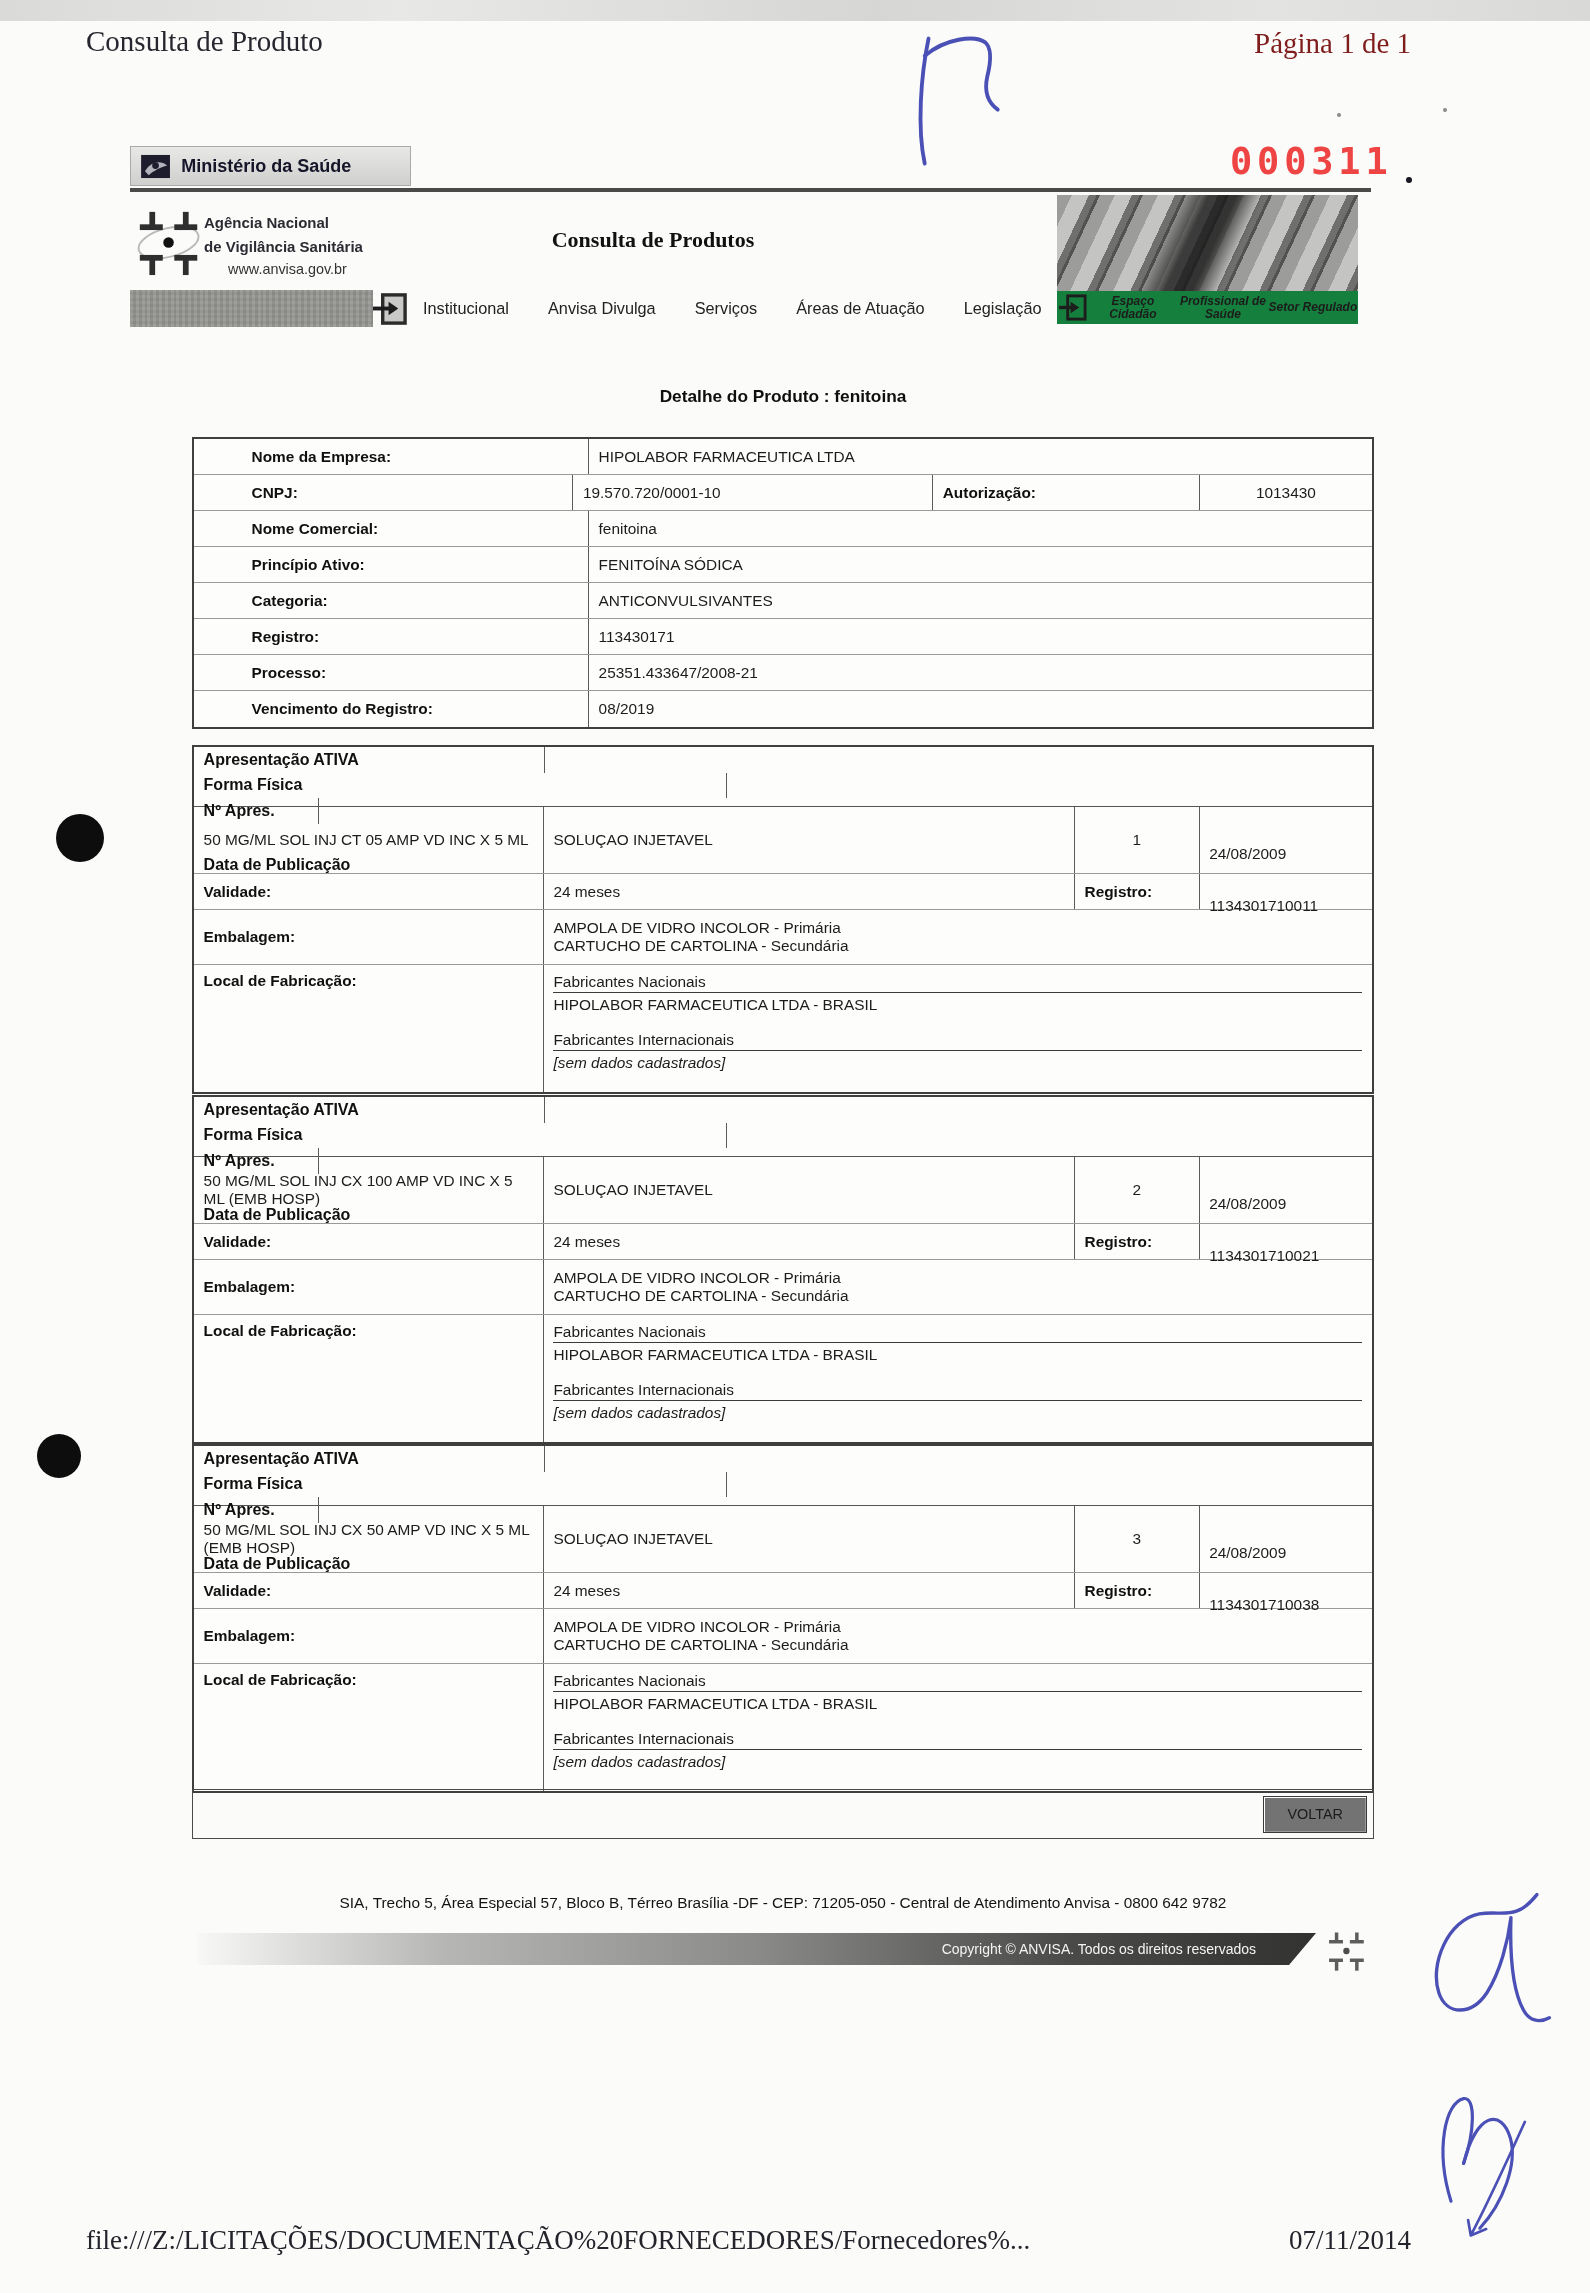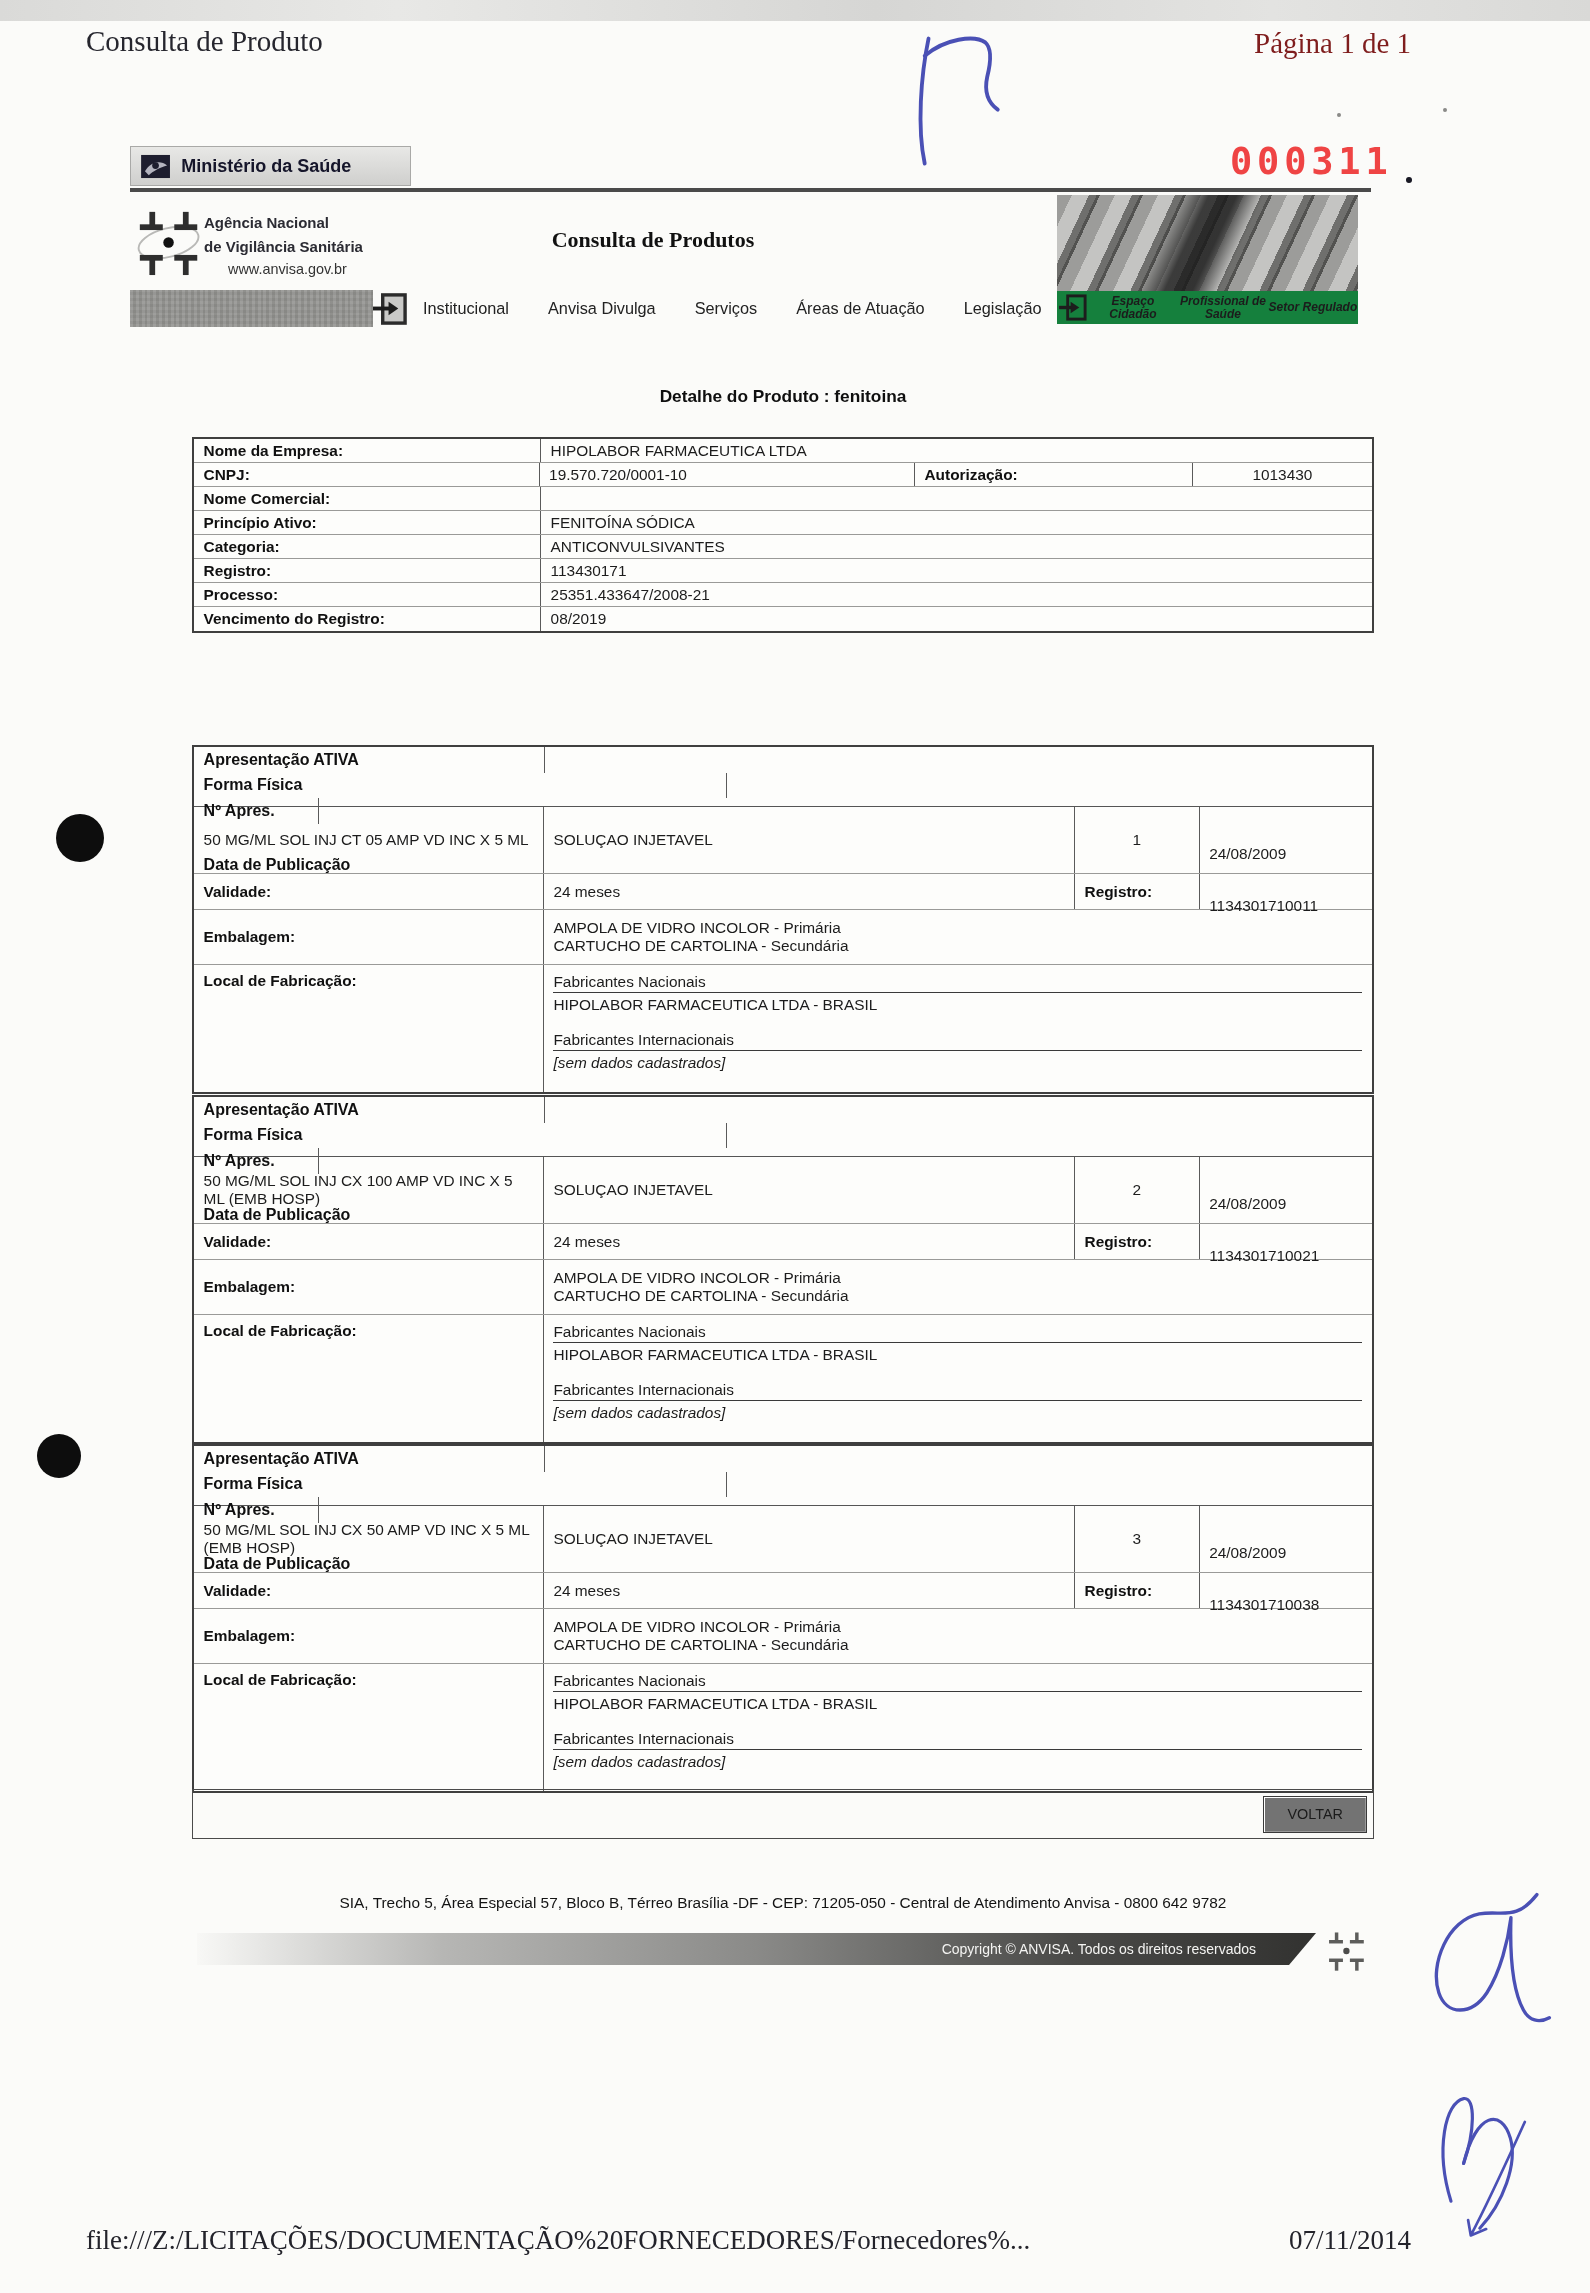--- a/index.html
+++ b/index.html
@@ -47,21 +47,21 @@
   .dtable{position:absolute;left:192px;width:1182px;border:2.9px solid #3f3f3f;box-sizing:border-box;background:#fdfdfb;}
   .drow{display:flex;border-bottom:1.9px solid #9a9a98;box-sizing:border-box;}
   .drow.last{border-bottom:none;}
   .dcell{box-sizing:border-box;border-right:1.9px solid #5a5a5a;padding:3.8px 9.6px;display:flex;align-items:center;
     font-size:15.4px;line-height:18px;}
   .dcell.nr{border-right:none;}
   .dcell.top{align-items:flex-start;padding-top:6.7px;}
   .lbl{font-weight:bold;color:#101010;}
 
   
-  .it-row{height:24px;}
+  .it-row{height:36px;padding-left:48px;}
   .it-label{width:347px;}
   .it-value{flex:1;}
   .it-cnpj{width:377px;}
   .it-auth-label{width:279px;}
   .it-auth-value{width:180px;justify-content:center;}
 
   
   .c1{width:351px;}
   .c2{width:533px;}
   .c3{width:125px;}
@@ -177,20 +177,21 @@
       <div class="dcell it-value nr">HIPOLABOR FARMACEUTICA LTDA</div>
     </div>
     <div class="drow it-row">
       <div class="dcell it-label lbl">CNPJ:</div>
       <div class="dcell it-cnpj">19.570.720/0001-10</div>
       <div class="dcell it-auth-label lbl">Autorização:</div>
       <div class="dcell it-auth-value nr">1013430</div>
     </div>
     <div class="drow it-row">
       <div class="dcell it-label lbl">Nome Comercial:</div>
+      <div class="dcell it-value nr">fenitoina</div>
     </div>
     <div class="drow it-row">
       <div class="dcell it-label lbl">Princípio Ativo:</div>
       <div class="dcell it-value nr">FENITOÍNA SÓDICA</div>
     </div>
     <div class="drow it-row">
       <div class="dcell it-label lbl">Categoria:</div>
       <div class="dcell it-value nr">ANTICONVULSIVANTES</div>
     </div>
     <div class="drow it-row">

